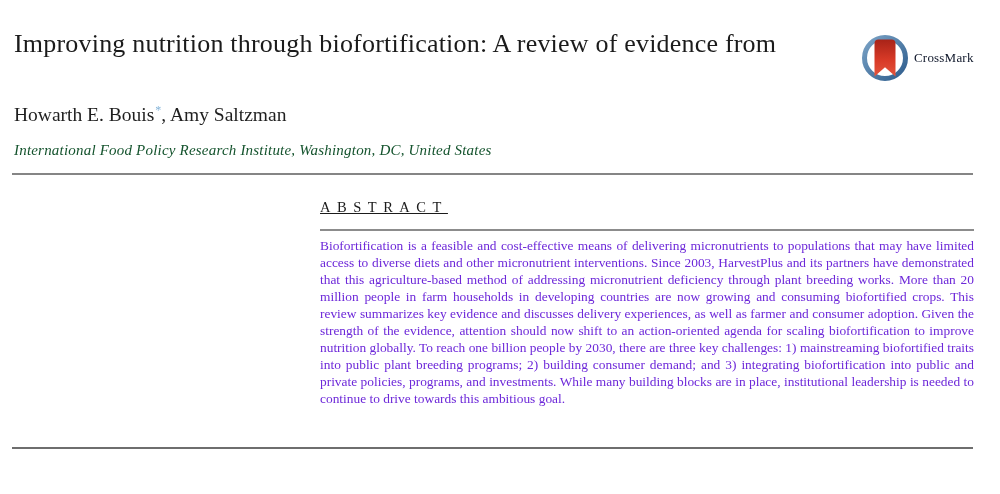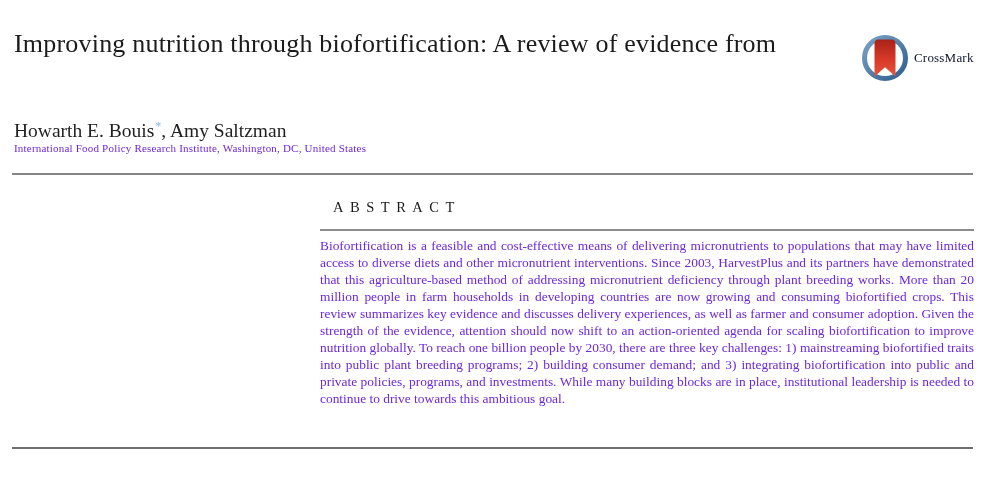--- a/index.html
+++ b/index.html
@@ -9,33 +9,33 @@
 
   .title { position: absolute; left: 14px; top: 27px; width: 845px;
            font-size: 26px; line-height: 33px; font-weight: 400; color: #1b1b1b; letter-spacing: 0.2px; }
   .title .t-line { display: block; }
 
   .crossmark { position: absolute; left: 861px; top: 33px; height: 50px;
                display: flex; align-items: center; gap: 5px; cursor: pointer; }
   .crossmark svg { display: block; }
   .crossmark-label { font-size: 13px; color: #0f172a; letter-spacing: 0.2px; }
 
-  .authors { position: absolute; left: 14px; top: 120px; font-size: 19.5px; color: #1f1f1f; }
+  .authors { position: absolute; left: 14px; top: 104px; font-size: 19.5px; color: #1f1f1f; }
   .corr-mark { color: #85b4d9; font-size: 12px; vertical-align: super; line-height: 0; margin-left: 1px; cursor: pointer; }
 
-  .affiliation { position: absolute; left: 14px; top: 142px; font-size: 11px;
-                 color: #6d28d9; letter-spacing: 0.2px; }
+  .affiliation { position: absolute; left: 14px; top: 142px; font-size: 15px;
+                 font-style: italic; color: #14532d; letter-spacing: 0.2px; }
 
   .rule { position: absolute; background: #858585; height: 2px; }
   .rule-top    { left: 12px; top: 173px; width: 961px; }
   .rule-bottom { left: 12px; top: 447px; width: 961px; background: #6e6e6e; }
   .rule-abstract { left: 320px; top: 229px; width: 654px; background: #8c8c8c; height: 1.6px; }
 
-  .abstract-heading { position: absolute; left: 333px; top: 199px;
-                      font-size: 14.5px; font-weight: 400; letter-spacing: 0.45em; color: #1b1b1b; }
+  .abstract-heading { position: absolute; left: 320px; top: 199px;
+                      font-size: 14.5px; font-weight: 400; letter-spacing: 0.45em; color: #1b1b1b; text-decoration: underline; }
 
   .abstract-text { position: absolute; left: 320px; top: 237px; width: 654px;
                    font-size: 13.4px; line-height: 17px; text-align: justify; color: #6d28d9; }
 </style>
 </head>
 <body>
 
 <div class="page">
 
   <h1 class="title">

